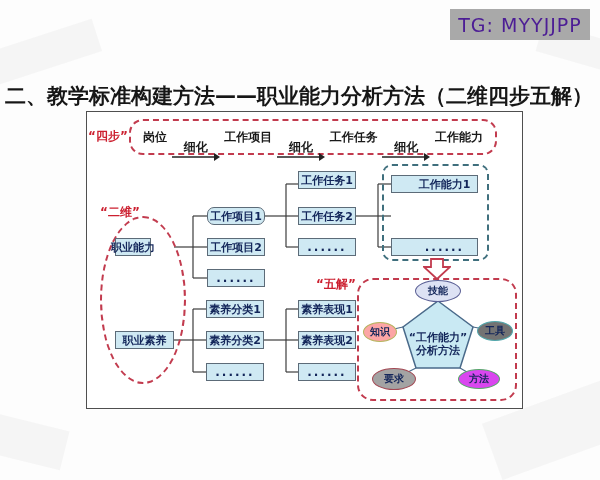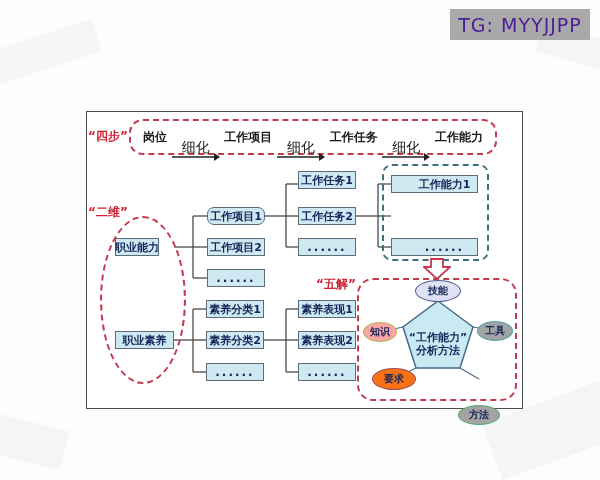--- a/index.html
+++ b/index.html
@@ -21,64 +21,65 @@
 
   .panel{position:absolute;left:86px;top:111px;width:437px;height:298px;background:#ffffff;border:1.5px solid #4f4f4f;box-sizing:border-box;}
   .panel *{box-sizing:border-box;}
 
   .red-label{position:absolute;color:#cc1f2f;font-weight:bold;font-size:12px;white-space:nowrap;}
   .lbl-four{left:2px;top:123px;}
   .lbl-two{left:2px;top:199px;}
   .lbl-five{left:228px;top:270px;}
   
   .lbl-four{left:88px;top:128px;}
-  .lbl-two{left:88px;top:204px;}
+  .lbl-two{left:88px;top:204px;padding-left:12px;}
   .lbl-five{left:316px;top:276px;}
 
   
   .flow-rect{position:absolute;left:42px;top:7px;width:368px;height:36px;border:2px dashed #c23b4e;border-radius:14px;display:flex;align-items:center;justify-content:space-between;padding:0 12px;}
   .flow-node{font-size:12px;font-weight:bold;color:#1a1a1a;white-space:nowrap;}
   .flow-arrow{display:flex;flex-direction:column;align-items:center;width:50px;margin-top:-4px;}
-  .flow-arrow .cap{font-size:14px;font-weight:normal;color:#1a1a1a;line-height:10px;margin-top:32px;}
+  .flow-arrow .cap{font-size:12px;font-weight:bold;color:#1a1a1a;line-height:10px;margin-top:32px;}
   .flow-arrow svg{display:block;}
 
   
   .ellipse-2d{position:absolute;left:13px;top:104px;width:86px;height:168px;border:2px dashed #c23b4e;border-radius:50%;}
   .teal-rect{position:absolute;left:295px;top:52px;width:107px;height:97px;border:2px dashed #3f6f7d;border-radius:10px;}
   .five-rect{position:absolute;left:270px;top:166px;width:160px;height:123px;border:2px dashed #c23b4e;border-radius:16px;}
 
   
   .nbox{position:absolute;width:58px;height:18px;background:#cfe9f3;border:1px solid #5c6b78;color:#13265a;font-size:11px;font-weight:bold;display:flex;align-items:center;justify-content:center;white-space:nowrap;}
   .nbox.wide{width:87px;padding-left:20px;}
   .nbox.dots{letter-spacing:2px;font-size:12px;line-height:10px;}
 
   .svg-abs{position:absolute;left:0;top:0;}
 
   
   .pellipse{position:absolute;border-radius:50%;display:flex;align-items:center;justify-content:center;font-size:10px;font-weight:bold;color:#13265a;}
   .el-skill{left:328px;top:168px;width:46px;height:22px;background:#dde2f4;border:1.5px solid #5a5f94;}
   .el-know{left:276px;top:210px;width:34px;height:20px;background:#fca5a5;border:1.5px solid #b5b55f;}
-  .el-tool{left:390px;top:209px;width:36px;height:20px;background:#a3a3a3;border:1.5px solid #52a8ad;}
-  .el-req{left:285px;top:256px;width:44px;height:22px;background:#f97316;border:1.5px solid #a34853;}
-  .el-meth{left:371px;top:257px;width:42px;height:20px;background:#a3a3a3;border:1.5px solid #57a86a;margin-top:36px;}
+  .el-tool{left:390px;top:209px;width:36px;height:20px;background:#737373;border:1.5px solid #52a8ad;}
+  .el-req{left:285px;top:256px;width:44px;height:22px;background:#a3a3a3;border:1.5px solid #a34853;}
+  .el-meth{left:371px;top:257px;width:42px;height:20px;background:#d946ef;border:1.5px solid #57a86a;}
 
   .pent-text{position:absolute;left:311px;top:219px;width:80px;text-align:center;font-size:11px;font-weight:bold;color:#13265a;line-height:13px;}
 </style>
 </head>
 <body>
 
 <div class="stage">
 
   <div class="wm wm1"></div>
   <div class="wm wm2"></div>
   <div class="wm wm3"></div>
   <div class="wm wm4"></div>
 
   <div class="gray-badge tg-badge">TG: MYYJJPP</div>
 
+  <div class="title">二、教学标准构建方法——职业能力分析方法（二维四步五解）</div>
 
   <div class="panel">
 
     <div class="flow-rect">
       <span class="flow-node">岗位</span>
       <span class="flow-arrow">
         <span class="cap">细化</span>
         <svg width="48" height="9" viewBox="0 0 48 9">
             <line x1="0" y1="5" x2="42" y2="5" stroke="#222" stroke-width="1.4"></line>
             <polygon points="42,1 48,5 42,9" fill="#222"></polygon>
@@ -135,21 +136,21 @@
         <line x1="199" y1="197" x2="211" y2="197"></line>
           <line x1="199" y1="228" x2="211" y2="228"></line>
           <line x1="199" y1="260" x2="211" y2="260"></line>
       </g>
     </svg>
 
     <div class="ellipse-2d"></div>
     <div class="teal-rect"></div>
     <div class="five-rect"></div>
 
-    <div class="nbox" style="left:28px;top:126px;width:44px;">职业能力</div>
+    <div class="nbox" style="left:28px;top:126px;width:36px;">职业能力</div>
     <div class="nbox" style="left:28px;top:219px;width:59px;">职业素养</div>
 
     <div class="nbox" style="left:120px;top:95px;border-radius:7px;">工作项目1</div>
     <div class="nbox" style="left:120px;top:126px;">工作项目2</div>
     <div class="nbox dots" style="left:120px;top:157px;">......</div>
 
     <div class="nbox" style="left:211px;top:59px;">工作任务1</div>
     <div class="nbox" style="left:211px;top:95px;">工作任务2</div>
     <div class="nbox dots" style="left:211px;top:126px;">......</div>
 

